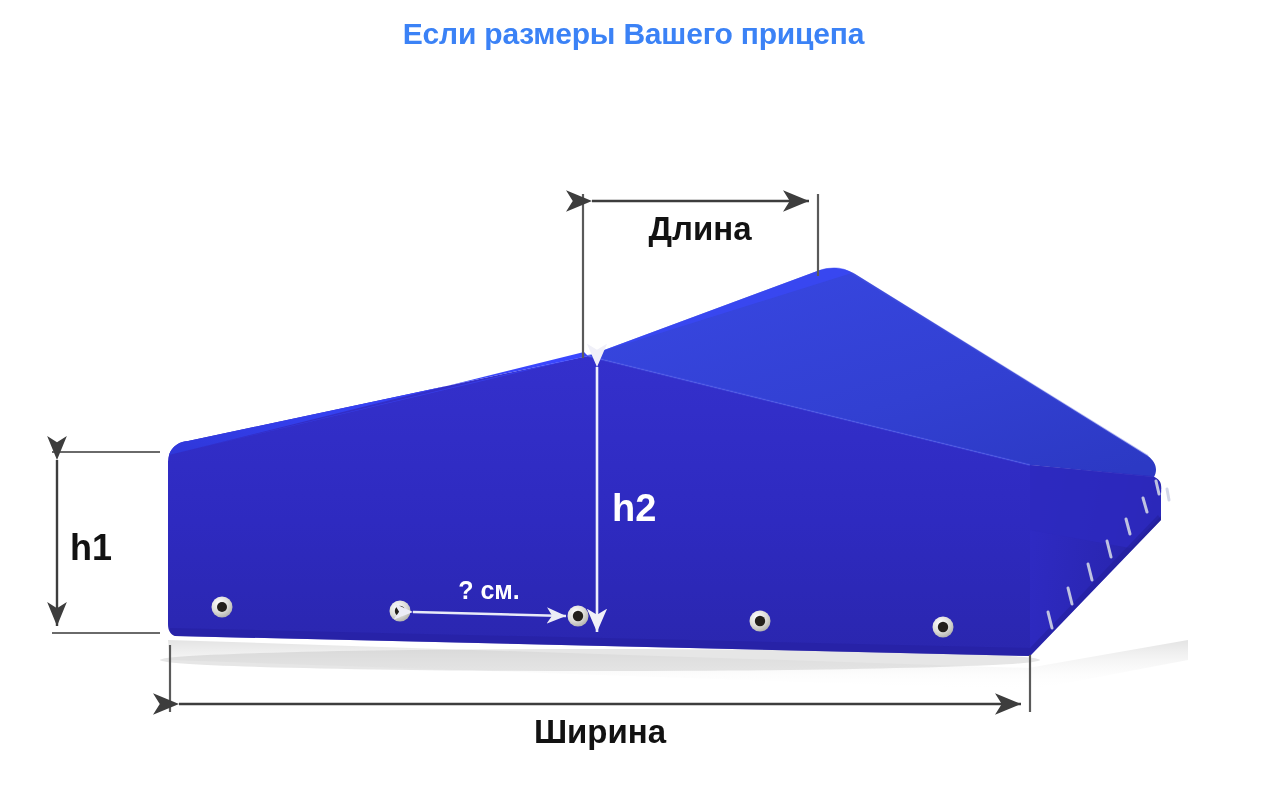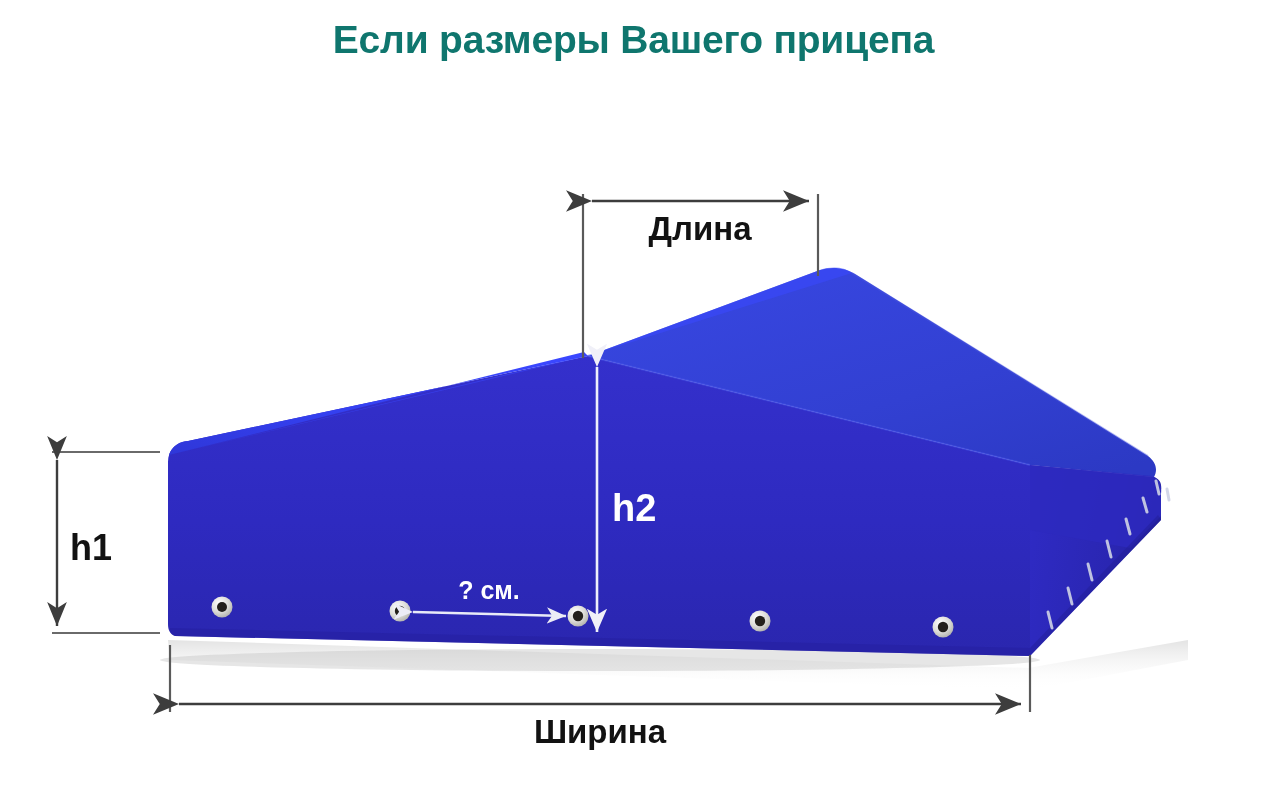--- a/index.html
+++ b/index.html
@@ -21,23 +21,23 @@
     position: absolute;
     left: 0;
     top: 14px;
     width: 1267px;
     text-align: center;
     line-height: 1.32;
   }
   .title-line {
     display: block;
     font-family: "Liberation Sans", "DejaVu Sans", sans-serif;
-    font-size: 39px;
+    font-size: 30px;
     font-weight: bold;
-    color: #0f766e;
+    color: #3b82f6;
     letter-spacing: -0.2px;
     white-space: nowrap;
   }
   #scene {
     position: absolute;
     left: 0;
     top: 0;
     width: 1063px;
     height: 789px;
   }

